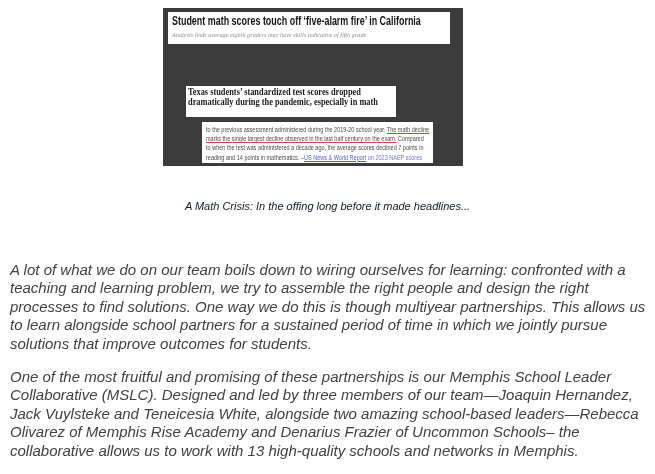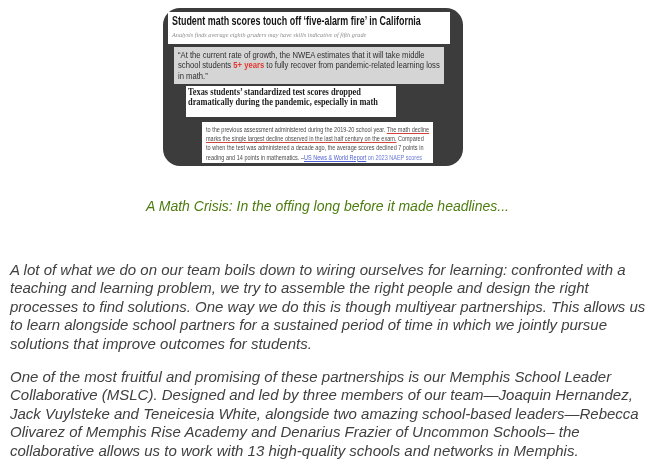--- a/index.html
+++ b/index.html
@@ -4,21 +4,21 @@
 <style>
   html,body { margin:0; padding:0; background:#fff; }
   .page {
     position:relative; width:655px; height:474px; background:#ffffff;
     overflow:hidden; font-family:"Liberation Sans", sans-serif;
   }
 
   
   .collage {
     position:absolute; left:163px; top:8px; width:300px; height:158px;
-    background:#3c3c3c; margin:0;border-radius:17px;
+    background:#3c3c3c; margin:0;
   }
   .card { position:absolute; box-sizing:border-box; background:#ffffff; }
 
   .headline-card { left:5px; top:4px; width:282px; height:32px; padding:3px 0 0 4px; overflow:hidden; }
   .headline {
     font-weight:bold; font-size:12.5px; line-height:13px; color:#141414;
     white-space:nowrap; width:140%; transform:scaleX(.715); transform-origin:0 0;
   }
   .subhead {
     font-family:"Liberation Serif", serif; font-style:italic;
@@ -45,21 +45,21 @@
     font-size:6.5px; line-height:9.2px; color:#4a4a4a;
     width:118%; transform:scaleX(.85); transform-origin:0 0;
   }
   .red-underline { text-decoration:underline; text-decoration-color:#d2443a; }
   .source-link { color:#4f5ed0; text-decoration:underline; cursor:pointer; }
   .naep-note { color:#6a79d8; }
 
   
   .caption {
     position:absolute; left:0; top:197px; width:655px; text-align:center;
-    font-style:italic; font-size:14px; line-height:18px; color:#4d7c0f;
+    font-style:italic; font-size:11px; line-height:18px; color:#0f172a;
   }
 
   
   .body-text {
     position:absolute; left:10px; top:261px; width:638px;
     font-style:italic; font-size:15px; line-height:18.4px; color:#414141;
   }
   .body-text p { margin:0 0 15px 0; }
 </style>
 </head>
@@ -67,23 +67,20 @@
 
 <div class="page">
 
   <figure class="collage">
 
     <div class="card headline-card">
       <div class="headline">Student math scores touch off ‘five-alarm fire’ in California</div>
       <div class="subhead">Analysis finds average eighth graders may have skills indicative of fifth grade</div>
     </div>
 
-    <div class="card quote-card">
-      <div class="quote-text"><span>“At the current rate of growth, the NWEA estimates that it will take middle school students </span><span class="accent-red">5+ years</span><span> to fully recover from pandemic-related learning loss in math.”</span></div>
-    </div>
 
     <div class="card texas-card">
       <div class="texas-text">Texas students’ standardized test scores dropped dramatically during the pandemic, especially in math</div>
     </div>
 
     <div class="card excerpt-card">
       <div class="excerpt-text"><span>to the previous assessment administered during the 2019-20 school year. </span><span class="red-underline">The math decline marks the single largest decline observed in the last half century on the exam.</span><span> Compared to when the test was administered a decade ago, the average scores declined 7 points in reading and 14 points in mathematics.  –</span><span class="source-link">US News &amp; World Report</span><span class="naep-note"> on 2023 NAEP scores</span></div>
     </div>
 
   </figure>

